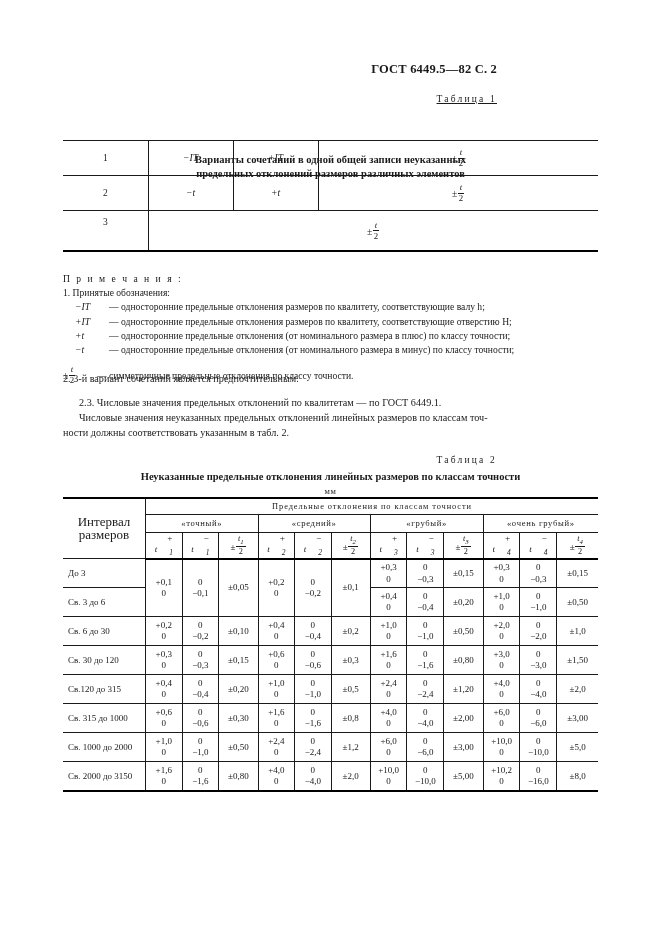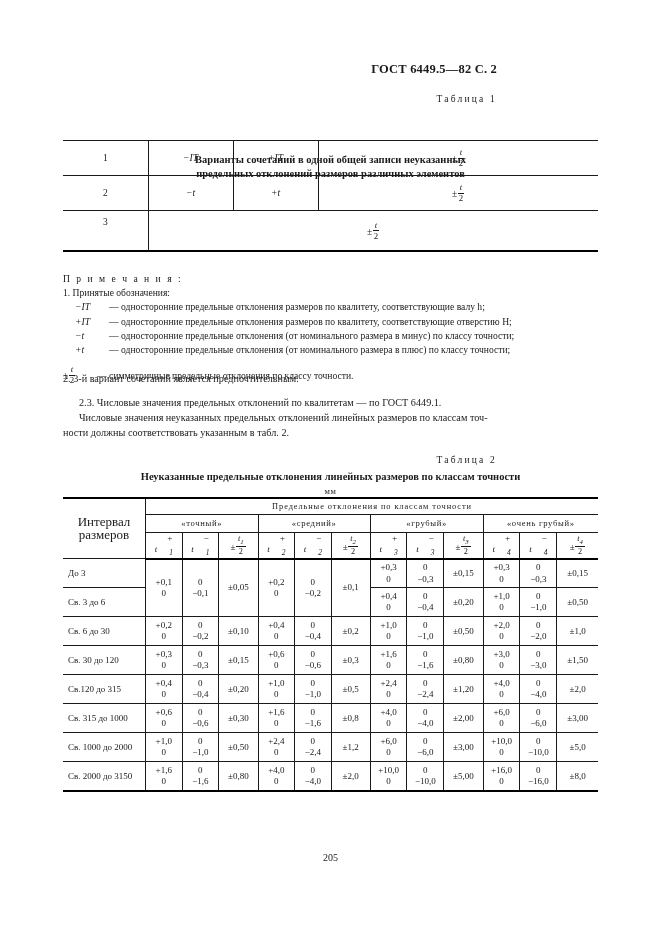--- a/index.html
+++ b/index.html
@@ -30,21 +30,21 @@
     font-weight: bold;
     font-size: 12.5px;
     letter-spacing: 0.2px;
   }
   .table-caption-right {
     position: absolute;
     right: 63px;
     font-size: 9.5px;
     letter-spacing: 2.2px;
   }
-  #tbl1-caption { top: 94px; }
+  #tbl1-caption { top: 94px; text-decoration: underline; }
   #tbl2-caption { top: 455px; }
 
   .tbl-title {
     position: absolute;
     left: 63px;
     width: 535px;
     text-align: center;
     font-weight: bold;
     font-size: 10.5px;
     line-height: 13.5px;
@@ -247,24 +247,24 @@
     <div class="spaced">П р и м е ч а н и я :</div>
     <div>1. Принятые обозначения:</div>
 
     <div class="note-line">
       <span class="sym-col ital">−IT</span><span>— односторонние предельные отклонения размеров по квалитету, соответствующие валу h;</span>
     </div>
     <div class="note-line">
       <span class="sym-col ital">+IT</span><span>— односторонние предельные отклонения размеров по квалитету, соответствующие отверстию Н;</span>
     </div>
     <div class="note-line">
-      <span class="sym-col ital">−t</span><span>— односторонние предельные отклонения (от номинального размера в минус) по классу точности;</span>
+      <span class="sym-col ital">+t</span><span>— односторонние предельные отклонения (от номинального размера в плюс) по классу точности;</span>
     </div>
     <div class="note-line">
-      <span class="sym-col ital">+t</span><span>— односторонние предельные отклонения (от номинального размера в плюс) по классу точности;</span>
+      <span class="sym-col ital">−t</span><span>— односторонние предельные отклонения (от номинального размера в минус) по классу точности;</span>
     </div>
     <div class="note-line" style="margin-top:8px;">
       <span class="sym-col-f">±<span class="frac"><span class="num">t</span><span class="den">2</span></span></span><span>— симметричные предельные отклонения по классу точности.</span>
     </div>
   </div>
 
   <div class="para" id="p-note2">2. 3-й вариант сочетаний является предпочтительным.</div>
 
   <div class="para" id="p-23" style="text-indent:16px;">2.3. Числовые значения предельных отклонений по квалитетам — по ГОСТ 6449.1.</div>
   <div class="para" id="p-23b">
@@ -607,27 +607,26 @@
         <td class="val stack thick-bot">
             <span class="a">+10,0</span>
             <span class="b">0</span>
           </td>
         <td class="val stack thick-bot">
             <span class="a">0</span>
             <span class="b">−10,0</span>
           </td>
         <td class="val thick-bot">±5,00</td>
         <td class="val stack thick-bot">
-            <span class="a">+16,0</span>
+            <span class="a">+10,2</span>
             <span class="b">0</span>
           </td>
         <td class="val stack thick-bot">
             <span class="a">0</span>
             <span class="b">−16,0</span>
           </td>
         <td class="val no-r thick-bot">±8,0</td>
       </tr>
     </tbody>
   </table>
 
-  <div class="page-num">205</div>
 
 </div>
 
 </body></html>

